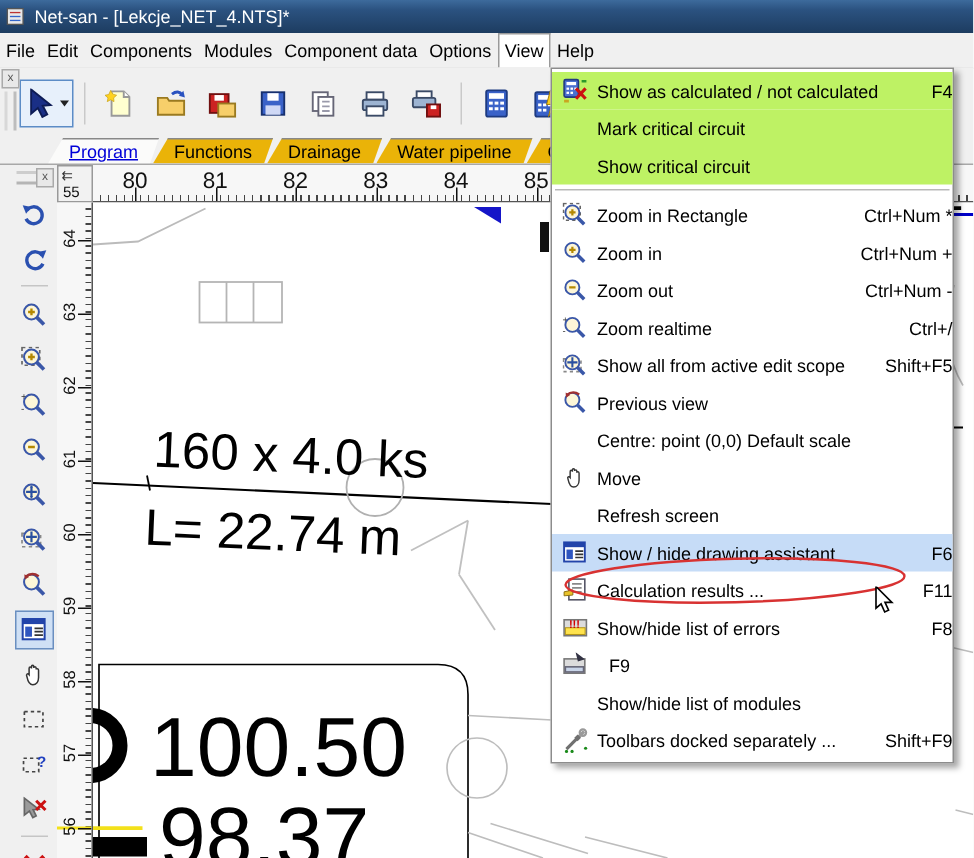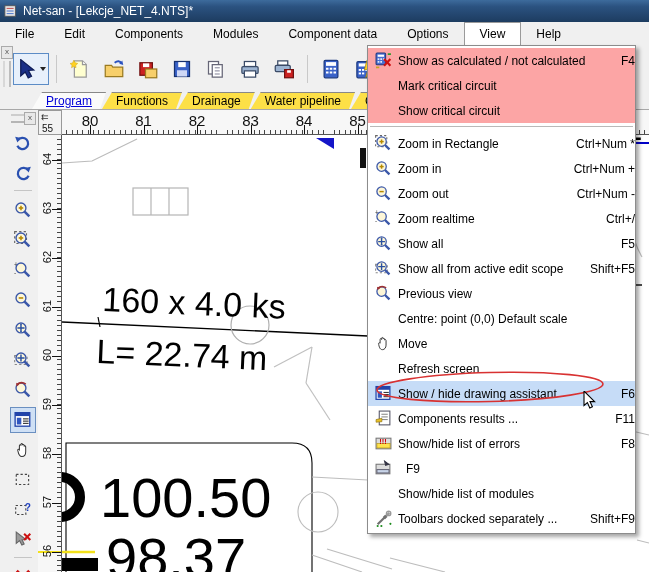--- a/index.html
+++ b/index.html
@@ -14,21 +14,21 @@
     background:linear-gradient(#3d6b9c 0%,#2b5280 30%,#1d3c60 100%);
     color:#fff;display:flex;align-items:center;font-size:12px;
   }
   #titlebar .appicon{width:14px;height:14px;margin:0 5px 0 4px;flex:0 0 auto;}
   
   #menubar{
     position:absolute;left:0;top:22px;width:649px;height:23px;
     background:#f0f0f0;border-bottom:1px solid #d5d5d5;
     display:flex;align-items:stretch;font-size:12px;color:#000;
   }
-  .mitem{display:flex;align-items:center;padding:0 15px;}
+  .mitem{display:flex;align-items:center;padding:0 4px;}
   .mitem.open{background:#fff;border:1px solid #9a9a9a;border-bottom:none;}
   
   #toolbar{
     position:absolute;left:0;top:45px;width:649px;height:47px;
     background:#f0f0f0;display:flex;align-items:center;
   }
   #toolbar .dockgrip{width:12px;height:100%;position:relative;flex:0 0 auto;}
   #toolbar .dockgrip .dx{
     position:absolute;left:1px;top:1px;width:10px;height:11px;border:1px solid #aaa;
     font-size:8px;line-height:9px;text-align:center;color:#555;background:#e8e8e8;
@@ -52,21 +52,21 @@
   .tsep{width:1px;height:28px;background:#c9c9c9;margin:0 6px;flex:0 0 auto;}
   
   #tabrow{
     position:absolute;left:0;top:92px;width:649px;height:18px;
     background:#f0f0f0;border-bottom:1px solid #a8a8a8;
     display:flex;align-items:flex-end;padding-left:32px;box-sizing:border-box;
     font-size:12px;
   }
   .tab{
     position:relative;height:16px;line-height:16px;padding:0 14px;
-    background:#fde047;color:#000;
+    background:#eab308;color:#000;
     clip-path:polygon(10px 0, 100% 0, calc(100% - 6px) 100%, 0 100%);
     border-top:1px solid #888;margin-right:-4px;
   }
   .tab.active{color:#0000d8;text-decoration:underline;background:#fbfbfa;z-index:2;}
   
   #workspace{position:absolute;left:0;top:110px;width:649px;height:462px;background:#fff;}
   #leftstrip{position:absolute;left:0;top:0;width:8px;height:462px;background:#f0f0f0;border-right:1px solid #dcdcdc;}
   #lefttoolbar{
     position:absolute;left:8px;top:0;width:30px;height:462px;background:#f0f0f0;
     border-right:1px solid #c8c8c8;overflow:hidden;
@@ -117,21 +117,21 @@
   .vyellow{position:absolute;right:0;height:2px;width:24px;background:#f3e11a;}
   
   #canvas{position:absolute;left:62px;top:25px;width:587px;height:437px;background:#fff;}
   
   #viewmenu{
     position:absolute;left:367px;top:45px;width:269px;
     background:#fff;border:1px solid #8c8c8c;box-shadow:3px 3px 4px rgba(0,0,0,0.35);
     box-sizing:border-box;padding:2px 0;font-size:12px;color:#000;z-index:10;
   }
   .mrow{height:25px;display:flex;align-items:center;}
-  .mrow.gray{background:#fca5a5;align-items:center;}
+  .mrow.gray{background:#bef264;align-items:center;}
   .mrow.hl{background:#c6dcf7;}
   .mrow .micon{width:30px;flex:0 0 auto;display:flex;align-items:center;justify-content:center;}
   .mrow .micon svg{width:17px;height:17px;}
   .mrow .mlabel{flex:1;white-space:nowrap;}
   .mrow .mshortcut{padding:0 0 0 8px;white-space:nowrap;}
   .msep{height:1px;background:#b9b9b9;margin:3px 2px 4px 2px;}
   
   #redellipse,#cursor{position:absolute;z-index:20;pointer-events:none;}
   #redellipse{left:372px;top:368px;}
   #cursor{left:583px;top:391px;}
@@ -590,32 +590,20 @@
             <circle cx="6.2" cy="6.2" r="4.4" fill="#fdf6d8" stroke="#3a57a8" stroke-width="1.2"></circle>
             <line x1="9.4" y1="9.4" x2="13.6" y2="13.6" stroke="#3a57a8" stroke-width="2.2"></line>
           </svg>
         </span>
         <span class="mlabel">Zoom realtime</span>
         <span class="mshortcut">Ctrl+/</span>
       </div>
       <div class="mrow">
         <span class="micon">
           <svg viewBox="0 0 16 16" xmlns="http://www.w3.org/2000/svg">
-            <circle cx="6.2" cy="6.2" r="4.4" fill="#fdf6d8" stroke="#3a57a8" stroke-width="1.2"></circle>
-            <line x1="9.4" y1="9.4" x2="13.6" y2="13.6" stroke="#3a57a8" stroke-width="2.2"></line>
-            <path d="M6.2,3 V9.4 M3,6.2 H9.4" stroke="#2a50a0" stroke-width="1.3"></path>
-            <path d="M6.2,2.2 l-1,1.4 h2 z M6.2,10.2 l-1,-1.4 h2 z" fill="#2a50a0"></path>
-          </svg>
-        </span>
-        <span class="mlabel">Show all</span>
-        <span class="mshortcut">F5</span>
-      </div>
-      <div class="mrow">
-        <span class="micon">
-          <svg viewBox="0 0 16 16" xmlns="http://www.w3.org/2000/svg">
             <rect x="0.6" y="4" width="11" height="8" fill="none" stroke="#888" stroke-dasharray="2 2"></rect>
             <circle cx="6.2" cy="6.2" r="4.4" fill="#fdf6d8" stroke="#3a57a8" stroke-width="1.2"></circle>
             <line x1="9.4" y1="9.4" x2="13.6" y2="13.6" stroke="#3a57a8" stroke-width="2.2"></line>
             <path d="M6.2,3 V9.4 M3,6.2 H9.4" stroke="#2a50a0" stroke-width="1.3"></path>
           </svg>
         </span>
         <span class="mlabel">Show all from active edit scope</span>
         <span class="mshortcut">Shift+F5</span>
       </div>
       <div class="mrow">
@@ -666,21 +654,21 @@
       <div class="mrow">
         <span class="micon">
           <svg viewBox="0 0 16 16" xmlns="http://www.w3.org/2000/svg">
             <rect x="4" y="1" width="10" height="13" fill="#fff" stroke="#556"></rect>
             <line x1="6" y1="4" x2="12" y2="4" stroke="#888"></line>
             <line x1="6" y1="6.5" x2="12" y2="6.5" stroke="#888"></line>
             <line x1="6" y1="9" x2="12" y2="9" stroke="#888"></line>
             <polygon points="1,9 6.5,7.8 6.5,11 1,11.5" fill="#e8c22a" stroke="#8a6d10" stroke-width="0.6"></polygon>
           </svg>
         </span>
-        <span class="mlabel">Components results ...</span>
+        <span class="mlabel">Calculation results ...</span>
         <span class="mshortcut">F11</span>
       </div>
       <div class="mrow">
         <span class="micon">
           <svg viewBox="0 0 16 16" xmlns="http://www.w3.org/2000/svg">
             <rect x="1" y="3" width="14" height="10" fill="#dcdcdc" stroke="#777"></rect>
             <rect x="1.8" y="8" width="12.4" height="4.2" fill="#ffe34d" stroke="#b09010" stroke-width="0.6"></rect>
             <text x="4" y="8" font-size="7" fill="#d00000" font-weight="bold">!!!</text>
           </svg>
         </span>

